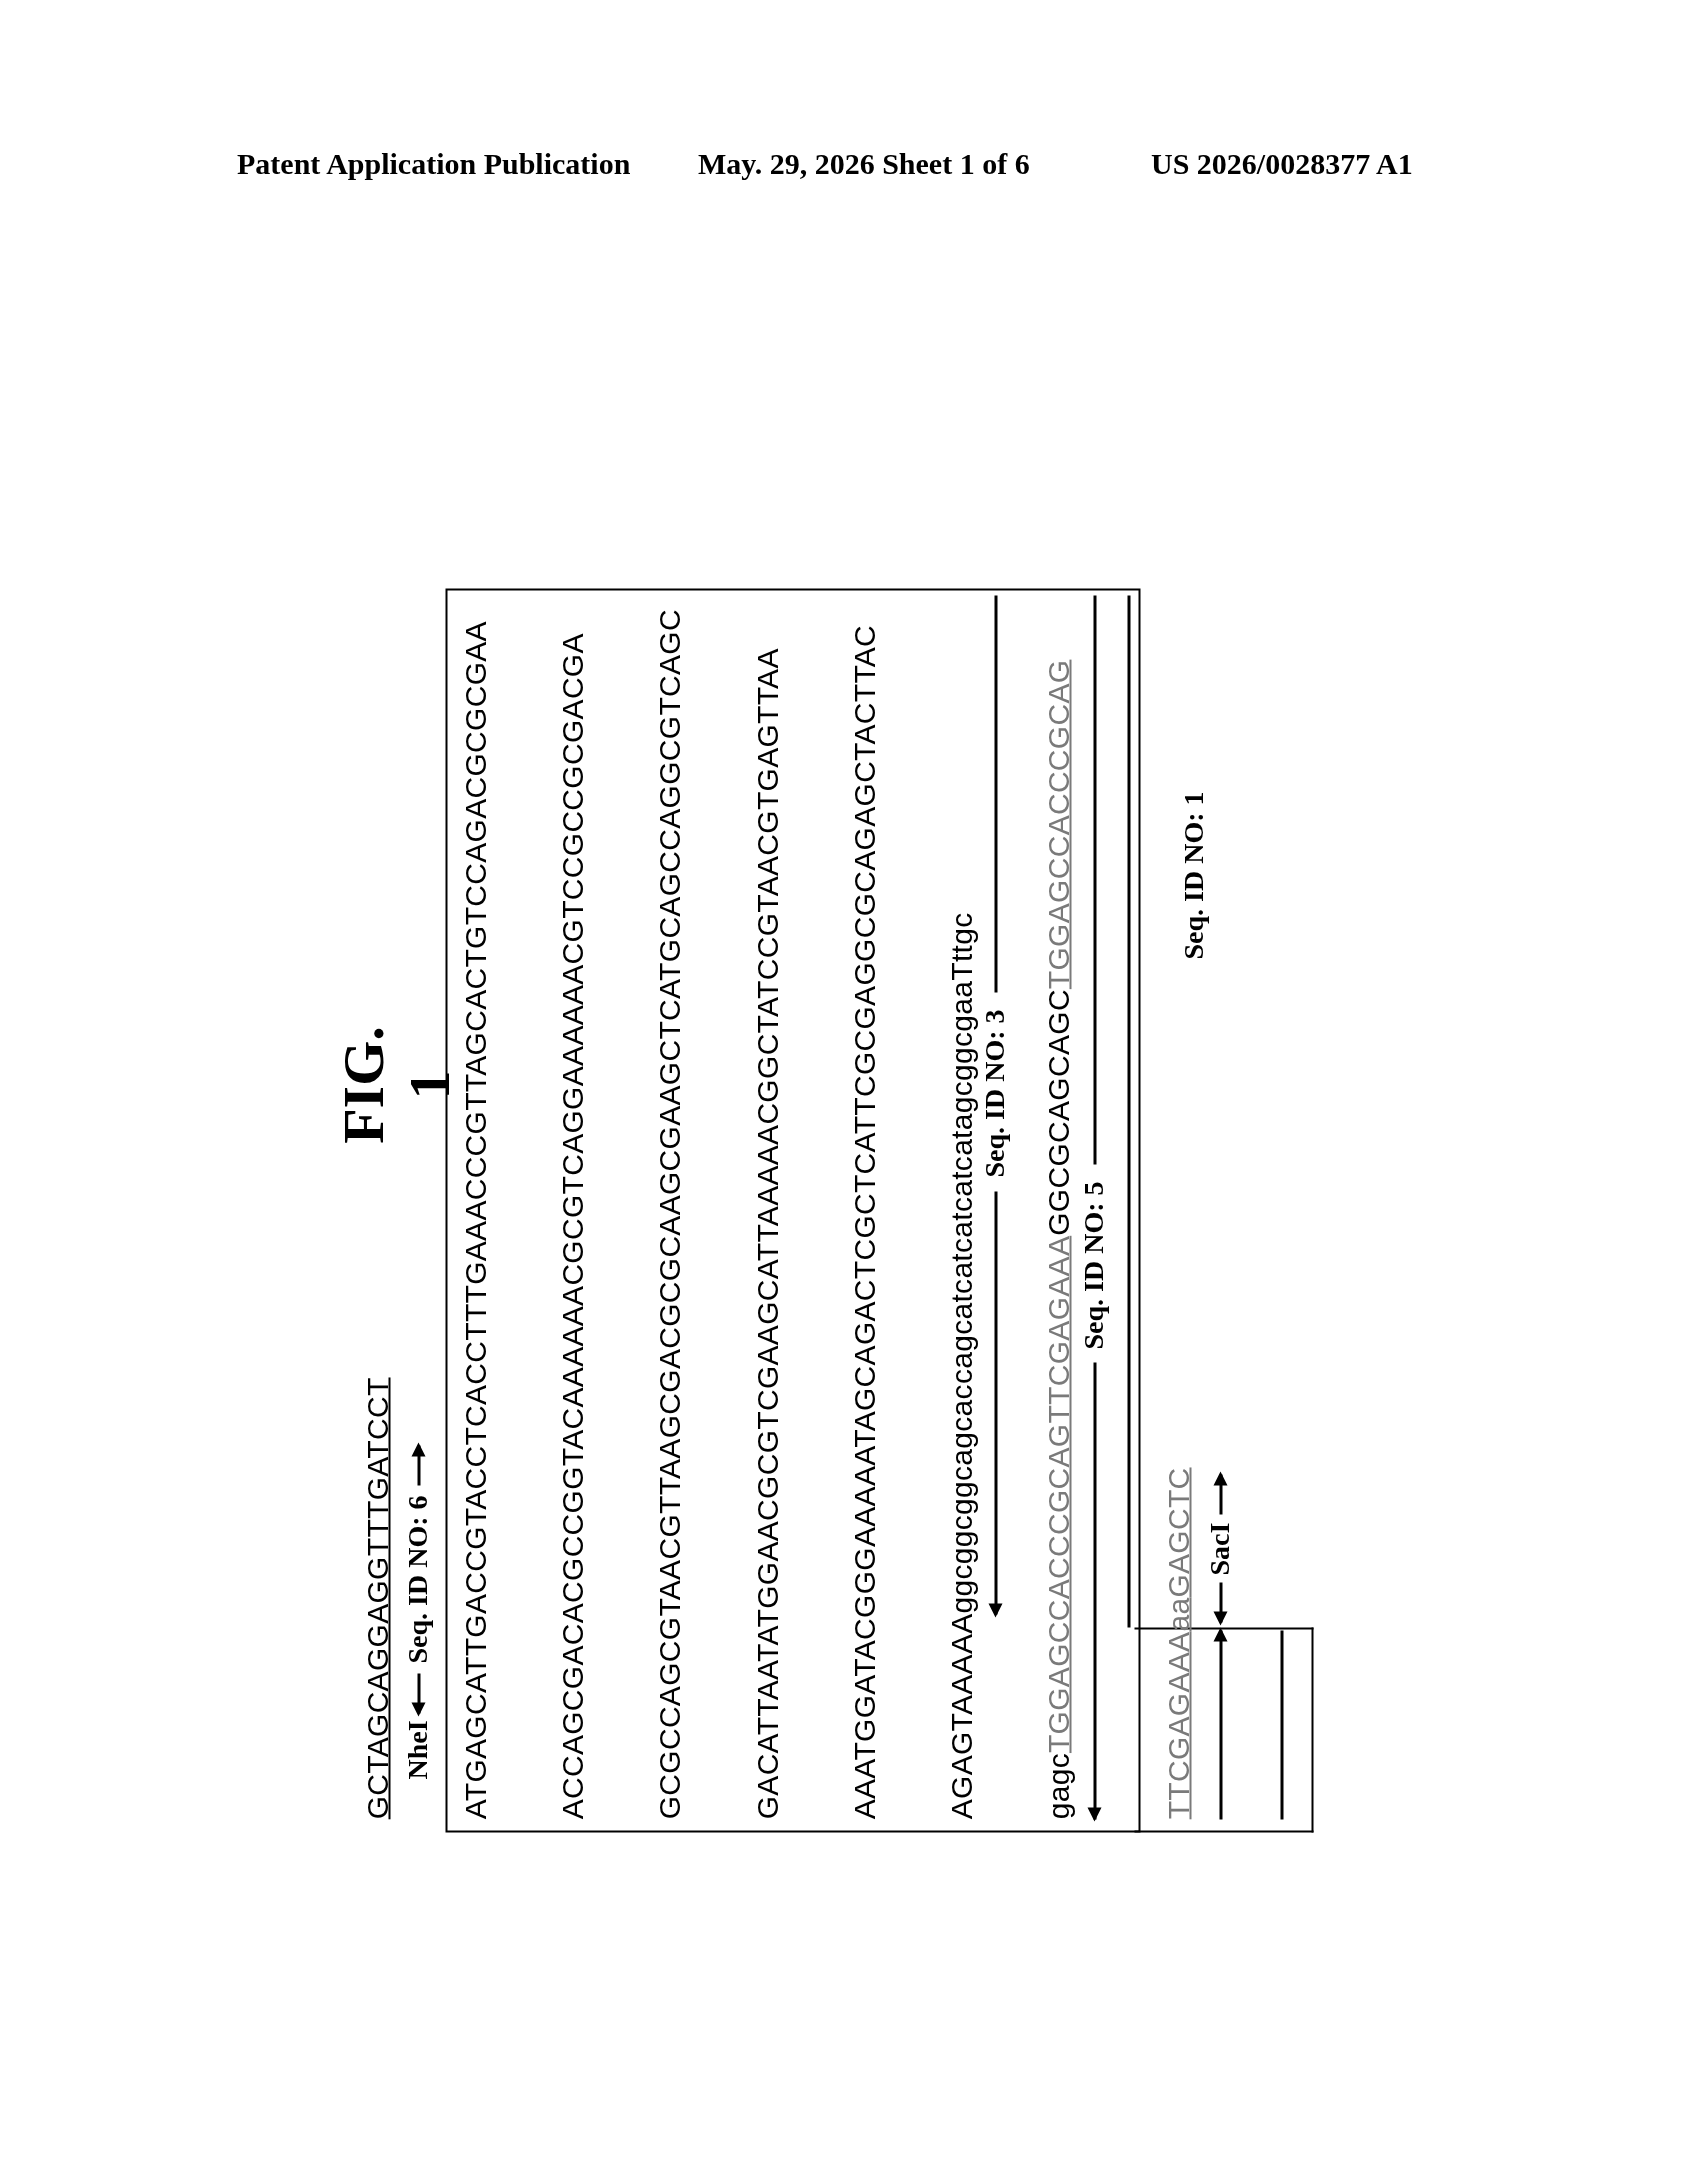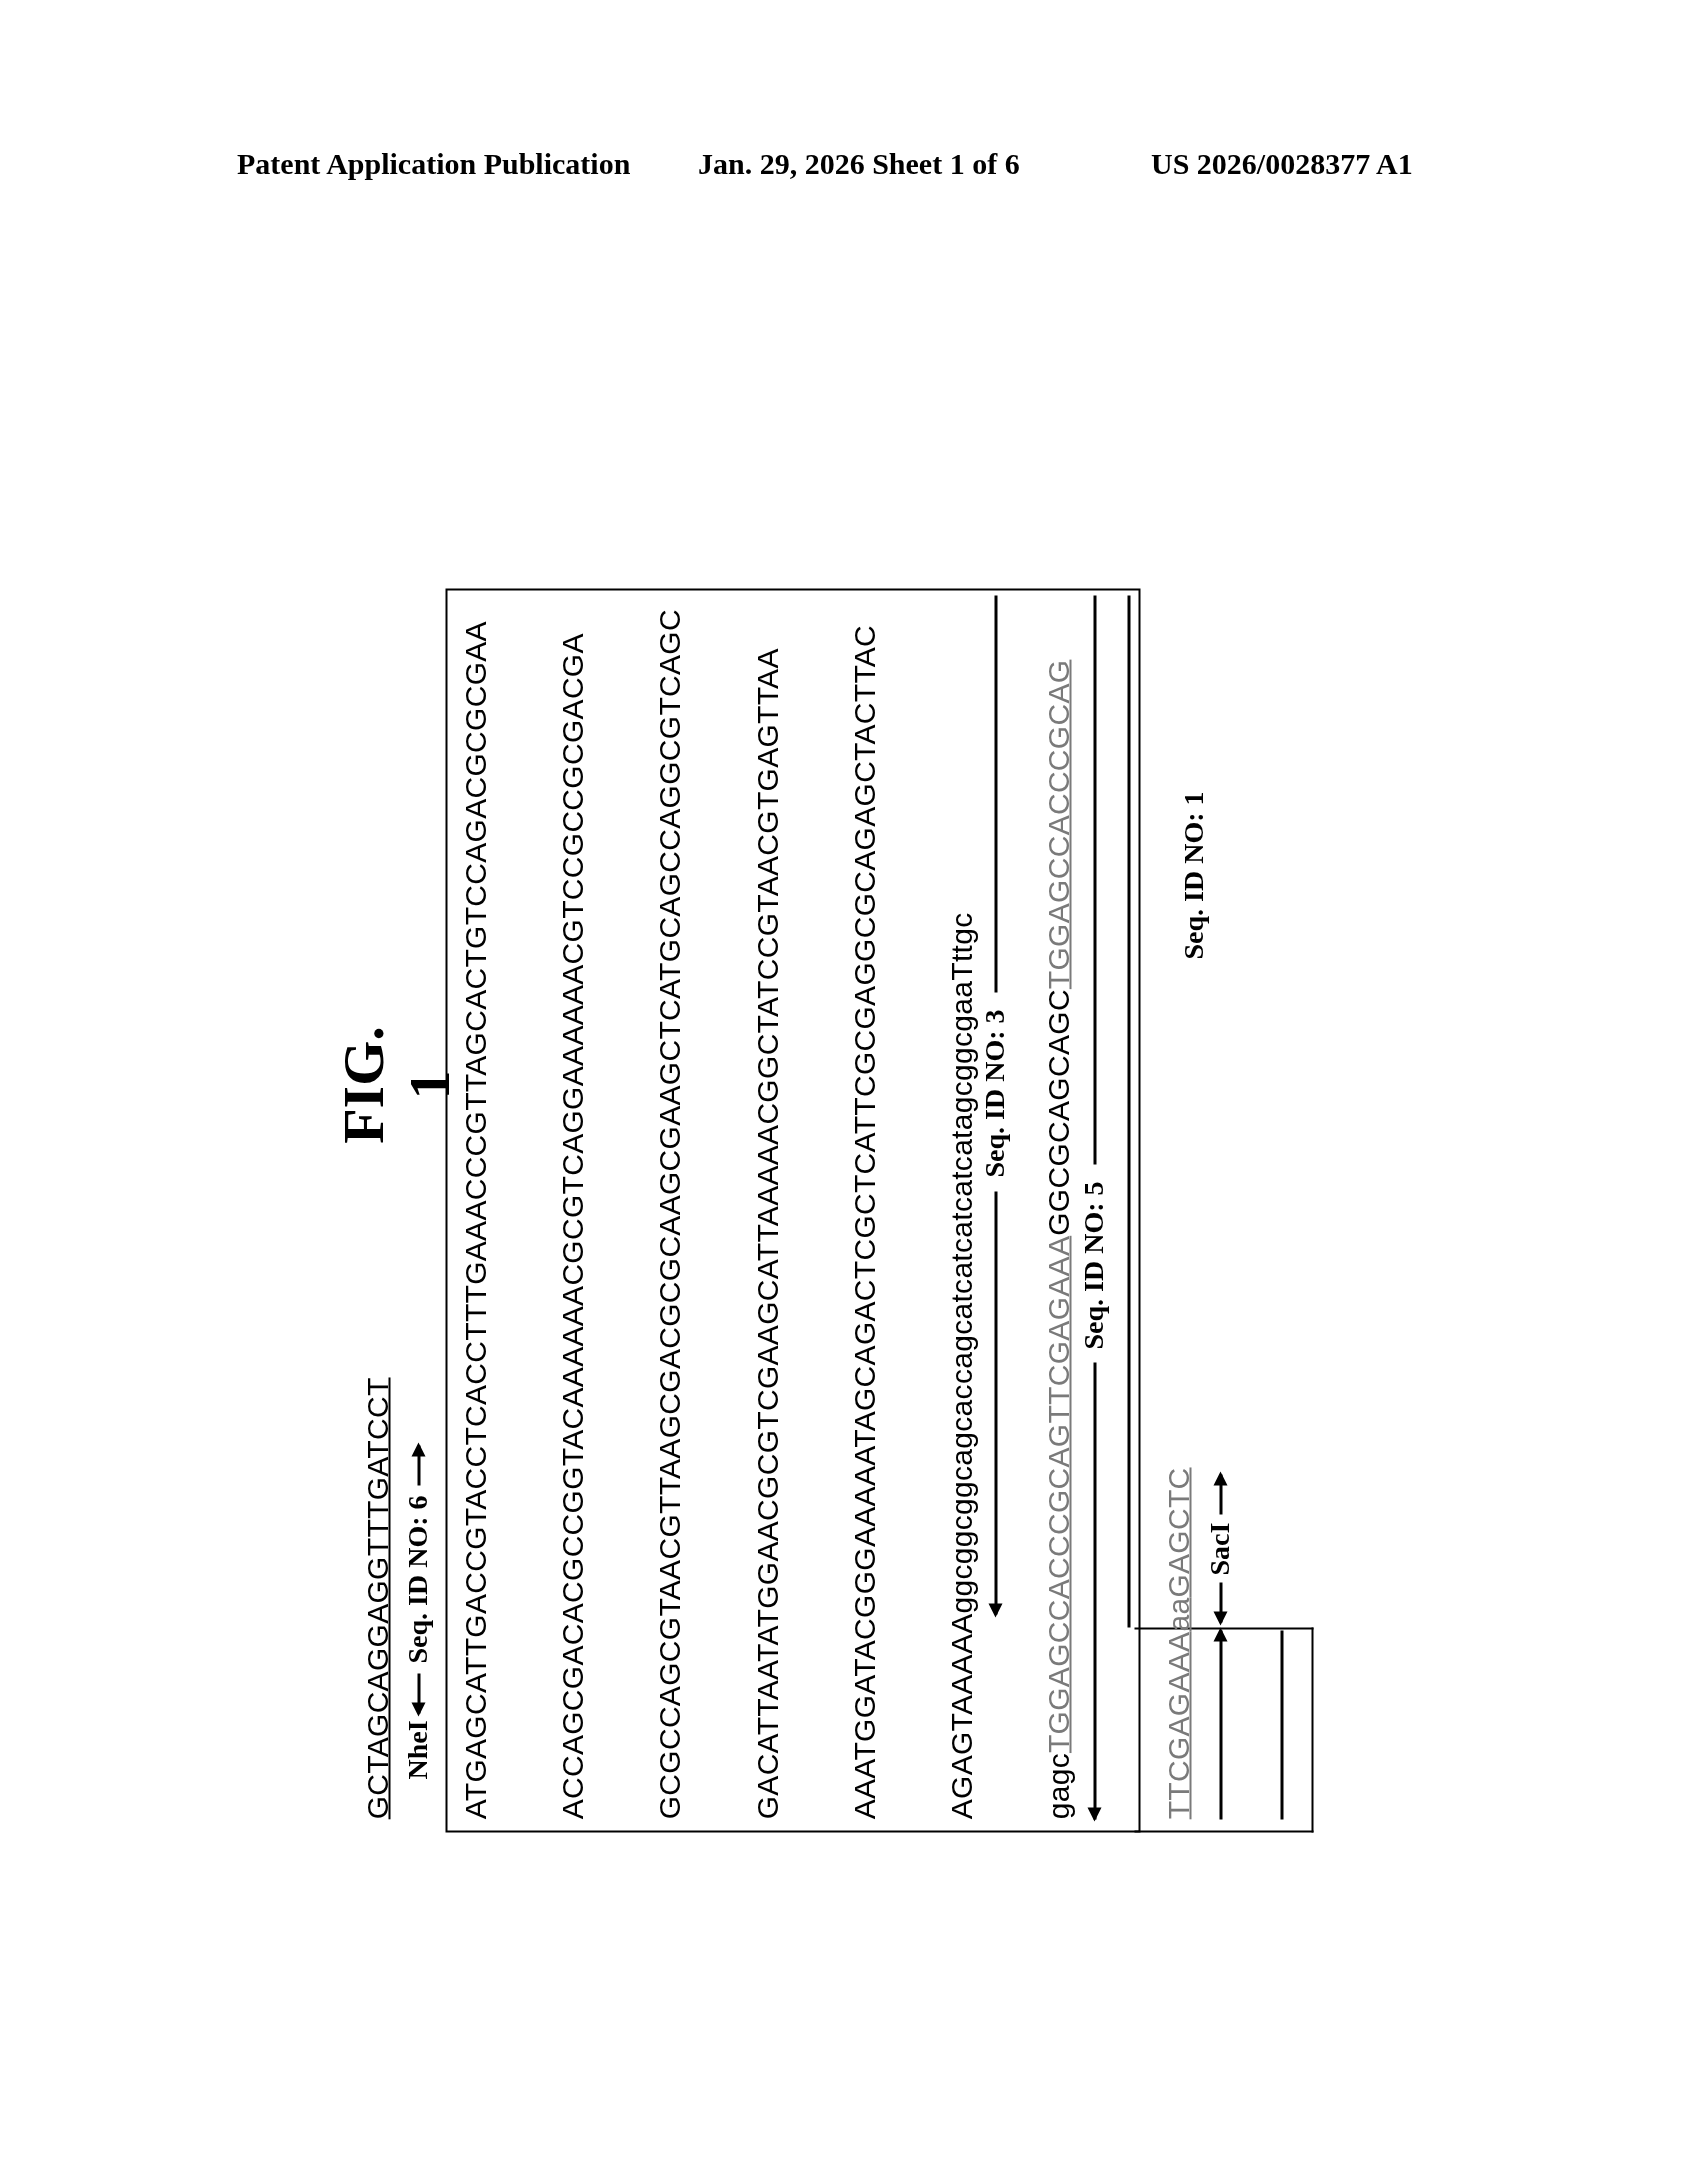--- a/index.html
+++ b/index.html
@@ -31,21 +31,21 @@
   .arrow-l::before, .arrow-r::after { content: ""; position: absolute; top: -6px;
          border-top: 7.3px solid transparent; border-bottom: 7.3px solid transparent; }
   .arrow-l::before { left: -2.6px; border-right: 14.6px solid #000; }
   .arrow-r::after { right: -2.6px; border-left: 14.6px solid #000; }
 </style>
 </head>
 <body>
 
 <div class="header">
   <span class="h-left">Patent Application Publication</span>
-  <span class="h-mid">Jan. 29, 2026  Sheet 1 of 6</span>
+  <span class="h-mid">May. 29, 2026  Sheet 1 of 6</span>
   <span class="h-right">US 2026/0028377 A1</span>
 </div>
 
 <div class="fig-title">FIG. 1</div>
 
 <div class="figure">
 
   <div class="seq" style="left:13.2px; top:0px;">
     <span class="ul">GCTAGCAGGAGGTTTGATCCT</span>
   </div>

